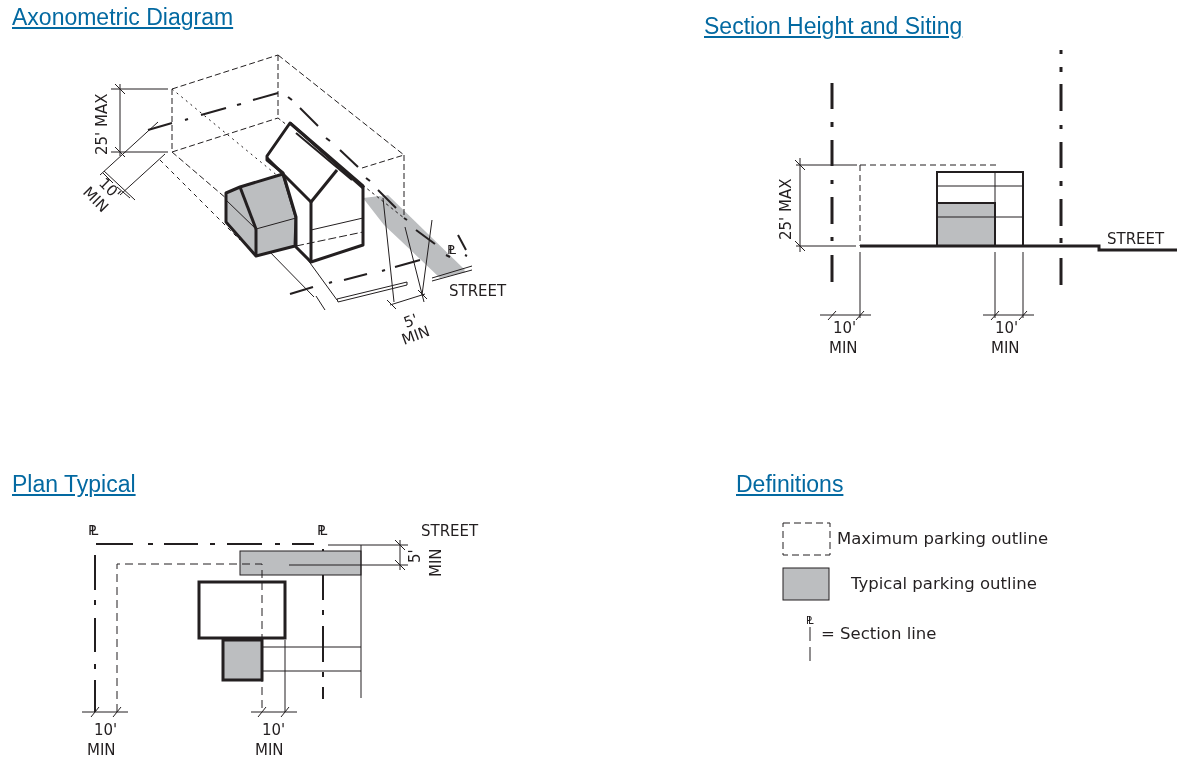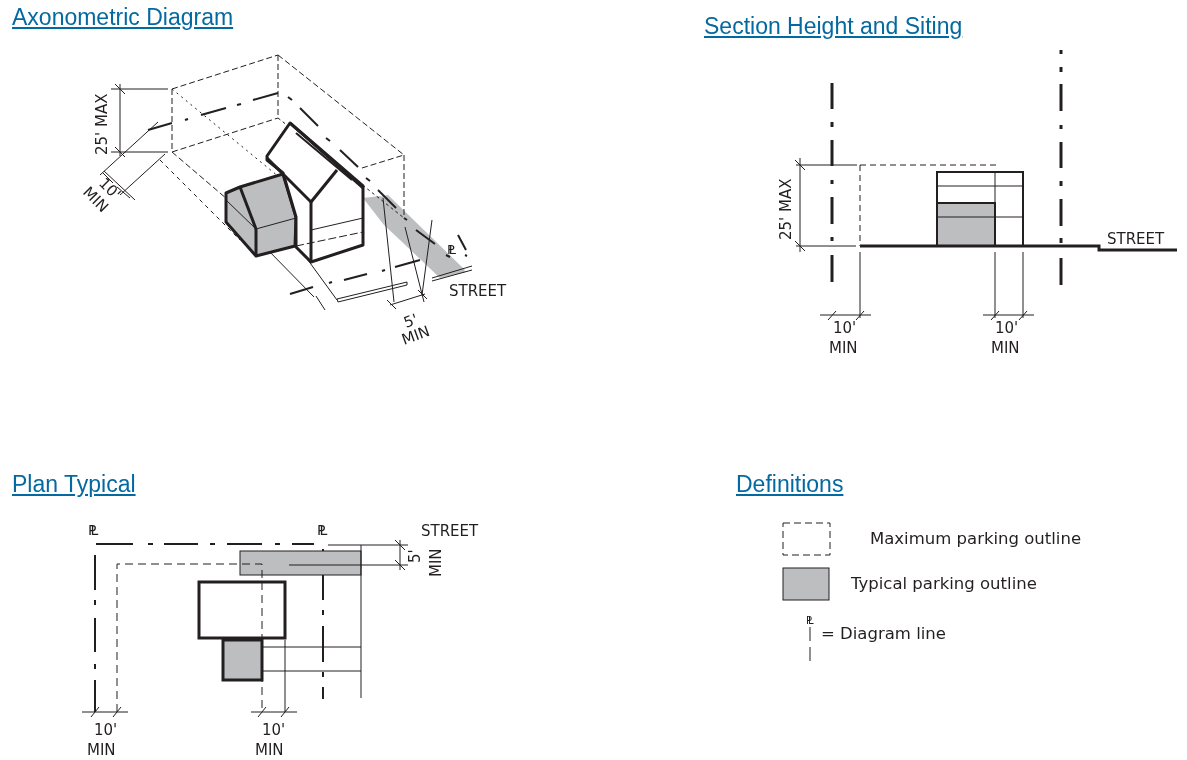--- a/index.html
+++ b/index.html
@@ -261,17 +261,17 @@
 
 <svg width="1187" height="760">
   <rect x="783" y="523" width="47" height="32" fill="none" stroke="#231f20" stroke-width="1" stroke-dasharray="7,4"></rect>
   <rect x="783" y="568" width="46" height="32" fill="#bcbec0" stroke="#231f20" stroke-width="1"></rect>
   <g>
     <text x="806" y="624" style="font-size:10px; letter-spacing:-4px;">PL</text>
     <line x1="810" y1="627" x2="810" y2="641" stroke="#231f20" stroke-width="1"></line>
     <line x1="810" y1="647" x2="810" y2="661" stroke="#231f20" stroke-width="1"></line>
   </g>
 </svg>
-<div class="legend-text" style="left:837px; top:531px;margin-left:33px;">Maximum parking outline</div>
+<div class="legend-text" style="left:837px; top:531px;">Maximum parking outline</div>
 <div class="legend-text" style="left:851px; top:576px;">Typical parking outline</div>
 <div class="legend-text" style="left:821px; top:626px;">
-  <span style="white-space: pre;">= </span><span>Diagram line</span>
+  <span style="white-space: pre;">= </span><span>Section line</span>
 </div>
 
 </body></html>

